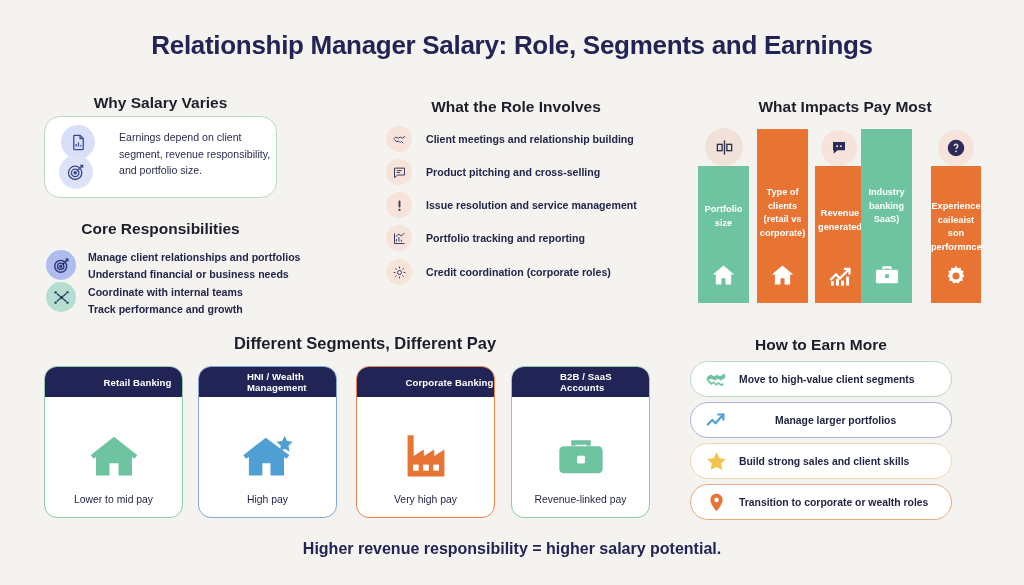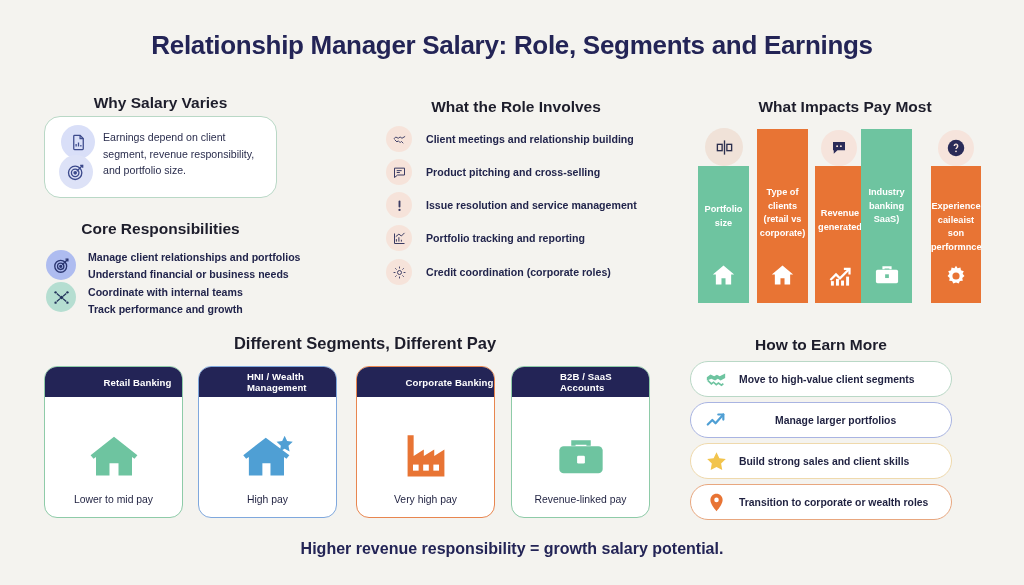--- a/index.html
+++ b/index.html
@@ -26,21 +26,21 @@
     position: absolute; text-align: center;
     font-size: 15.5px; font-weight: 700; color: #1d1d2b;
   }
 
   
   .why-card {
     position: absolute; left: 44px; top: 116px; width: 233px; height: 82px;
     background: #ffffff; border: 1.3px solid #b9d8c6; border-radius: 16px;
   }
   .why-text {
-    position: absolute; left: 58px; top: 12px; width: 165px;
+    position: absolute; left: 74px; top: 12px; width: 165px;
     font-size: 10.6px; line-height: 16.5px; color: #2a2d4d; font-weight: 500;
   }
 
   
   .ic { position: absolute; border-radius: 50%; display: flex; align-items: center; justify-content: center; }
 
   .why-ic1 { left: 16px; top: 8px;  width: 34px; height: 34px; background: #d9dff8; }
   .why-ic2 { left: 14px; top: 38px; width: 34px; height: 34px; background: #dde2f7; }
 
   
@@ -372,15 +372,15 @@
   <div class="pill" style="top:484px; border:1.3px solid #e8a77f;">
     <span class="pill-ic">
       <svg width="21" height="21" viewBox="0 0 24 24" fill="#e87434">
         <path d="M12 2c-3.9 0-7 3.1-7 7 0 5.2 7 13 7 13s7-7.8 7-13c0-3.9-3.1-7-7-7z"></path>
         <circle cx="12" cy="9" r="2.6" fill="#ffffff"></circle>
       </svg>
     </span>
     <span class="pill-lbl">Transition to corporate or wealth roles</span>
   </div>
 
-  <div class="footer">Higher revenue responsibility = growth salary potential.</div>
+  <div class="footer">Higher revenue responsibility = higher salary potential.</div>
 
 </div>
 
 </body></html>

